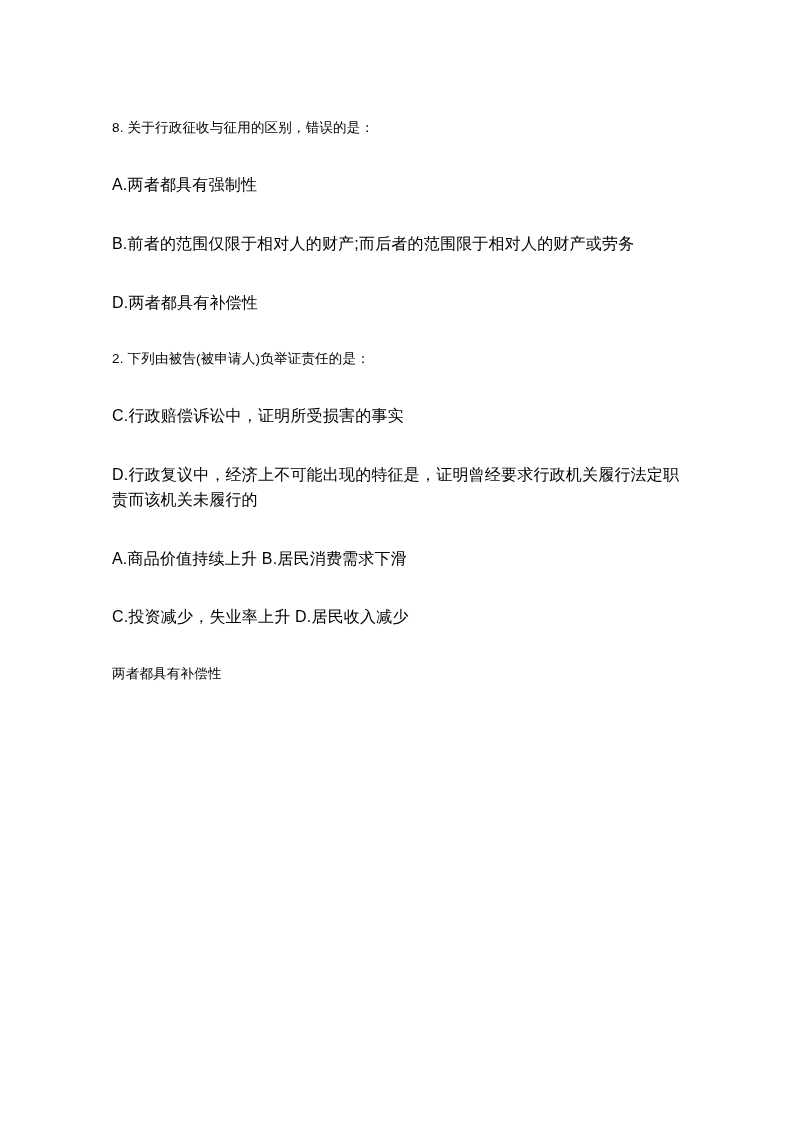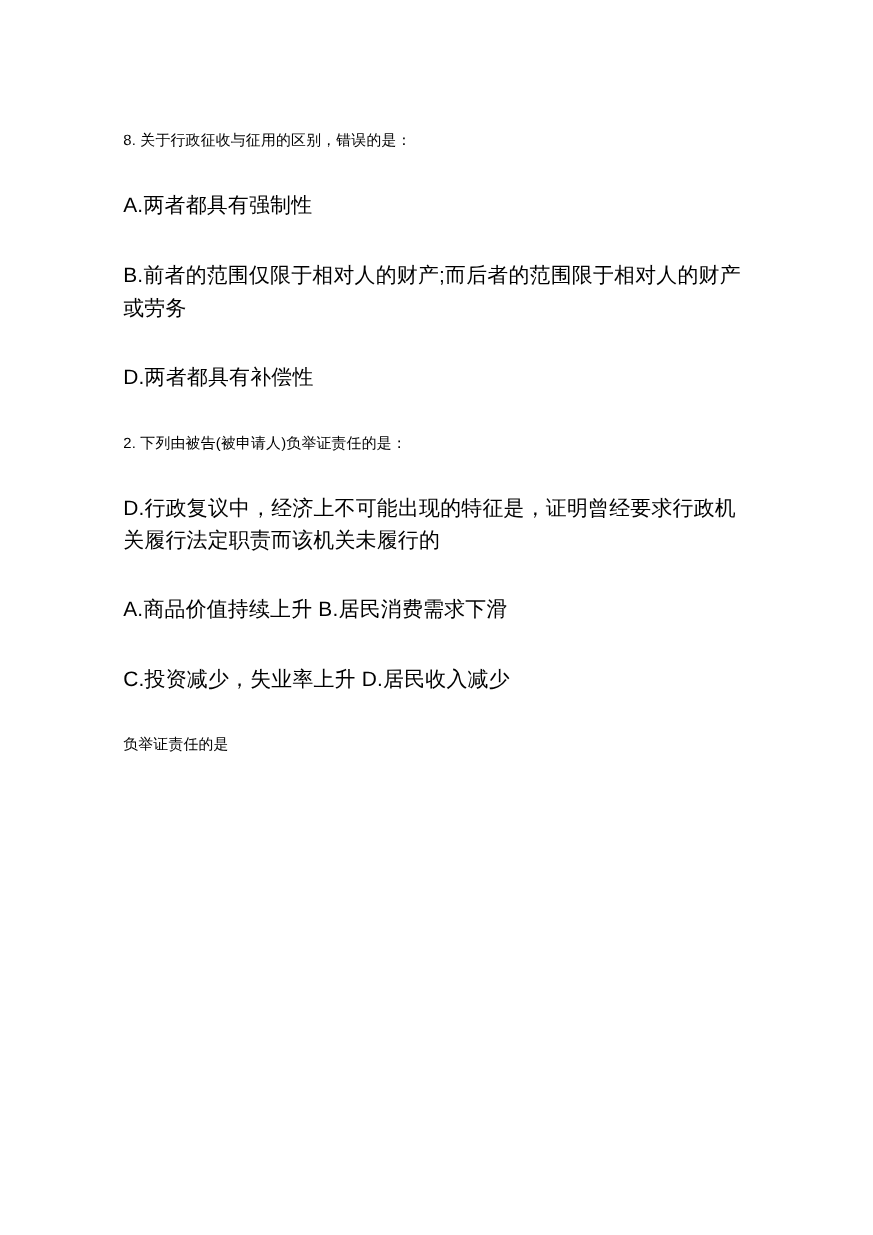--- a/index.html
+++ b/index.html
@@ -26,21 +26,21 @@
     line-height: 1.55;
     margin: 0 0 34px 0;
     letter-spacing: 0.2px;
     text-align: left;
     word-break: break-all;
   }
   .block.question {
     font-size: 13.5px;
   }
   .block.option {
-    font-size: 19px;
+    font-size: 16px;
   }
   .block.last {
     margin-bottom: 0;
   }
   .q-wrap {
     margin: 0;
     padding: 0;
   }
 </style>
 </head>
@@ -50,23 +50,24 @@
 
   <div class="q-wrap">
     <p class="block question">8. 关于行政征收与征用的区别，错误的是：</p>
     <p class="block option">A.两者都具有强制性</p>
     <p class="block option">B.前者的范围仅限于相对人的财产;而后者的范围限于相对人的财产或劳务</p>
     <p class="block option">D.两者都具有补偿性</p>
   </div>
 
   <div class="q-wrap">
     <p class="block question">2. 下列由被告(被申请人)负举证责任的是：</p>
+    <p class="block option">C.行政赔偿诉讼中，证明所受损害的事实</p>
     <p class="block option">D.行政复议中，经济上不可能出现的特征是，证明曾经要求行政机关履行法定职责而该机关未履行的</p>
   </div>
 
   <div class="q-wrap">
     <p class="block option">A.商品价值持续上升  B.居民消费需求下滑</p>
     <p class="block option">C.投资减少，失业率上升  D.居民收入减少</p>
   </div>
 
-  <p class="block last">负举证责任的是</p>
+  <p class="block last">两者都具有补偿性</p>
 
 </div>
 
 </body></html>

